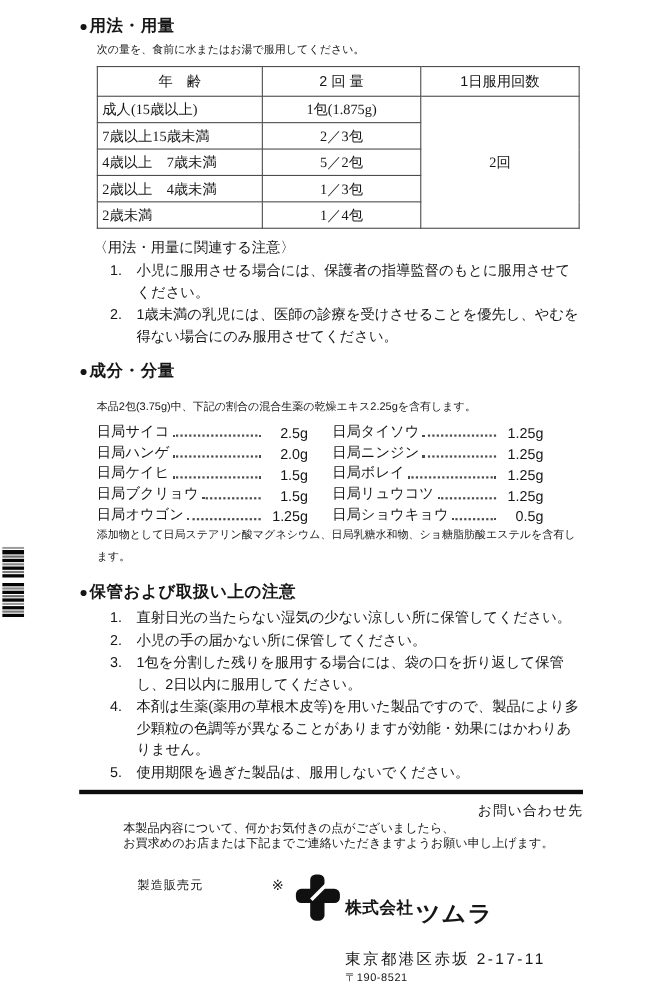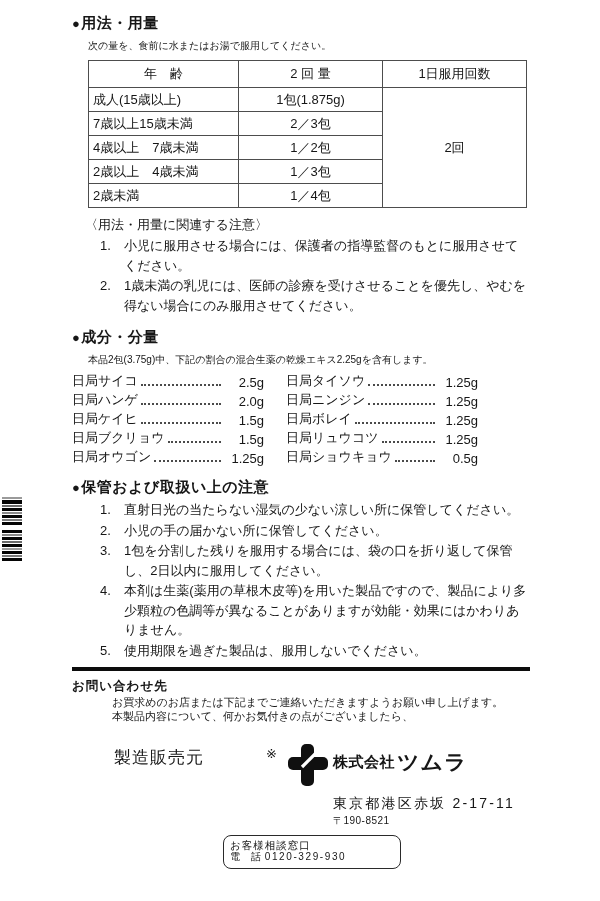--- a/index.html
+++ b/index.html
@@ -13,50 +13,50 @@
   .sec-head{display:flex;align-items:center;font-size:15px;font-weight:bold;letter-spacing:.5px;}
   .sec-head .bullet{font-size:13px;margin-right:1px;}
   
   .body-line{font-size:10px;line-height:20px;margin-left:16px;}
   
   table.dosage{border-collapse:collapse;margin:4px 0 0 16px;width:438px;table-layout:fixed;}
   table.dosage th, table.dosage td{
     border:1px solid #4d4d4d;font-weight:normal;font-size:13px;padding:0 4px;
   }
   table.dosage th{height:26px;text-align:center;}
-  table.dosage td{height:23px;}
+  table.dosage td{height:23px;font-family:Liberation Serif, serif;}
   td.age{text-align:left;padding-left:9px;}
   td.amount{text-align:center;}
   td.times{text-align:center;vertical-align:middle;font-size:13px;}
   col.c1{width:150px;}col.c2{width:144px;}col.c3{width:144px;}
   
   .note-head{font-size:13px;line-height:20px;margin:7px 0 0 13px;}
   .nlist{margin-left:28px;}
   .nlist-item{display:flex;font-size:13px;line-height:19.5px;margin-top:1px;}
   .nlist-item .num{flex:none;width:24px;}
   .nlist-item .ntext{flex:1;}
   
-  .ing-cols{display:flex;margin-top:1px;}
+  .ing-cols{display:flex;margin-left:16px;margin-top:1px;}
   .ing-col{width:192px;}
   .ing-col + .ing-col{margin-left:22px;}
   .ing-row{display:flex;align-items:flex-end;font-size:13px;height:19px;}
   .ing-row .leader{flex:1;border-bottom:2px dotted #4a4a4a;margin:0 3px 4px 3px;}
   .ing-row .amt{flex:none;min-width:40px;text-align:right;}
   
   .divider{height:3.5px;background:#0c0c0c;margin-top:7px;}
-  .contact-head{font-size:12.5px;font-weight:bold;text-align:left;margin-top:7px;letter-spacing:1px;}
+  .contact-head{font-size:12.5px;font-weight:normal;text-align:right;margin-top:7px;letter-spacing:1px;}
   .contact-line{font-size:11px;line-height:14.5px;margin-left:40px;}
   .contact-line:first-of-type{margin-top:2px;}
   
   .maker-row{display:flex;align-items:flex-start;margin-top:22px;}
-  .maker-label{font-size:17px;margin-left:42px;letter-spacing:1px;}
+  .maker-label{font-size:11px;margin-left:53px;letter-spacing:1px;}
   .maker-mark{font-size:13px;margin-left:62px;}
   .logo{margin-left:10px;margin-top:-4px;}
   .company-block{margin-left:4px;margin-top:2px;}
-  .company-line{display:flex;align-items:center;}
+  .company-line{display:flex;align-items:flex-start;margin-top:17px;}
   .company-prefix{font-size:15px;font-weight:bold;letter-spacing:.5px;}
   .company-name{font-size:22px;font-weight:900;letter-spacing:1px;margin-left:2px;transform:scaleY(.92);}
   .company-addr{font-size:14px;letter-spacing:2.2px;margin-top:17px;}
   .company-postal{font-size:10px;letter-spacing:.5px;margin-top:1px;}
   
   .service-box{
     width:164px;margin-left:151px;margin-top:7px;border:1.3px solid #2a2a2a;border-radius:8px;
     padding:3px 6px 4px 6px;font-size:10px;line-height:12.5px;
   }
   .sb-title{font-size:10.5px;letter-spacing:1px;}
@@ -114,21 +114,21 @@
         <td class="age">成人(15歳以上)</td>
         <td class="amount">1包(1.875g)</td>
         <td class="times" rowspan="5">2回</td>
       </tr>
       <tr>
         <td class="age">7歳以上15歳未満</td>
         <td class="amount">2／3包</td>
       </tr>
       <tr>
         <td class="age">4歳以上　7歳未満</td>
-        <td class="amount">1／2包</td>
+        <td class="amount">5／2包</td>
       </tr>
       <tr>
         <td class="age">2歳以上　4歳未満</td>
         <td class="amount">1／3包</td>
       </tr>
       <tr>
         <td class="age">2歳未満</td>
         <td class="amount">1／4包</td>
       </tr>
     </tbody>
@@ -143,21 +143,21 @@
     <div class="nlist-item">
       <span class="num">2.</span>
       <span class="ntext">1歳未満の乳児には、医師の診療を受けさせることを優先し、やむを得ない場合にのみ服用させてください。</span>
     </div>
   </div>
 
   <div class="sec-head" style="margin-top:13px;">
     <span class="bullet">●</span>
     <span>成分・分量</span>
   </div>
-  <div class="body-line" style="margin-top:3px;">本品2包(3.75g)中、下記の割合の混合生薬の乾燥エキス2.25gを含有します。</div>
+  <div class="body-line" style="margin-top:14px;">本品2包(3.75g)中、下記の割合の混合生薬の乾燥エキス2.25gを含有します。</div>
 
   <div class="ing-cols">
     <div class="ing-col">
       <div class="ing-row">
           <span>日局サイコ</span>
           <span class="leader"></span>
           <span class="amt">2.5g</span>
         </div>
       <div class="ing-row">
           <span>日局ハンゲ</span>
@@ -201,20 +201,21 @@
           <span class="leader"></span>
           <span class="amt">1.25g</span>
         </div>
       <div class="ing-row">
           <span>日局ショウキョウ</span>
           <span class="leader"></span>
           <span class="amt">0.5g</span>
         </div>
     </div>
   </div>
+  <div class="body-line">添加物として日局ステアリン酸マグネシウム、日局乳糖水和物、ショ糖脂肪酸エステルを含有します。</div>
 
   <div class="sec-head" style="margin-top:12px;">
     <span class="bullet">●</span>
     <span>保管および取扱い上の注意</span>
   </div>
   <div class="nlist" style="margin-top:3px;">
     <div class="nlist-item">
       <span class="num">1.</span>
       <span class="ntext">直射日光の当たらない湿気の少ない涼しい所に保管してください。</span>
     </div>
@@ -231,22 +232,22 @@
       <span class="ntext">本剤は生薬(薬用の草根木皮等)を用いた製品ですので、製品により多少顆粒の色調等が異なることがありますが効能・効果にはかわりありません。</span>
     </div>
     <div class="nlist-item">
       <span class="num">5.</span>
       <span class="ntext">使用期限を過ぎた製品は、服用しないでください。</span>
     </div>
   </div>
 
   <div class="divider"></div>
   <div class="contact-head">お問い合わせ先</div>
+  <div class="contact-line">本製品内容について、何かお気付きの点がございましたら、</div>
   <div class="contact-line">お買求めのお店または下記までご連絡いただきますようお願い申し上げます。</div>
-  <div class="contact-line">本製品内容について、何かお気付きの点がございましたら、</div>
 
   <div class="maker-row">
     <span class="maker-label">製造販売元</span>
     <span class="maker-mark">※</span>
     <svg class="logo" width="42" height="46" viewBox="0 0 42 46" xmlns="http://www.w3.org/2000/svg">
       <rect x="14" y="2" width="13" height="42" rx="5" fill="#101010"></rect>
       <rect x="1" y="15" width="40" height="13" rx="5" fill="#101010"></rect>
       <line x1="33" y1="7" x2="15" y2="25" stroke="#ffffff" stroke-width="3.2"></line>
     </svg>
     <div class="company-block">

